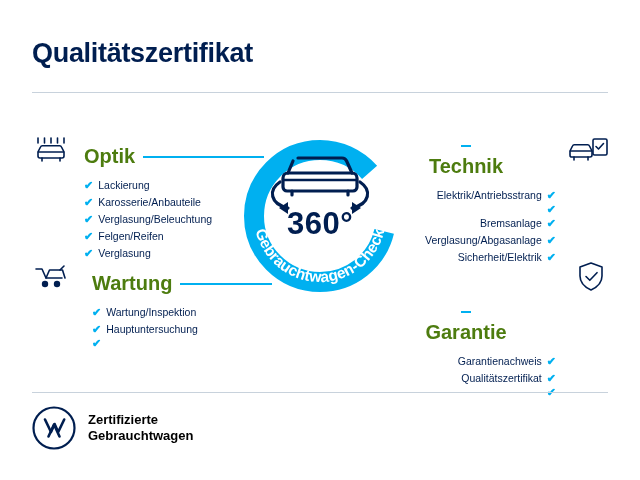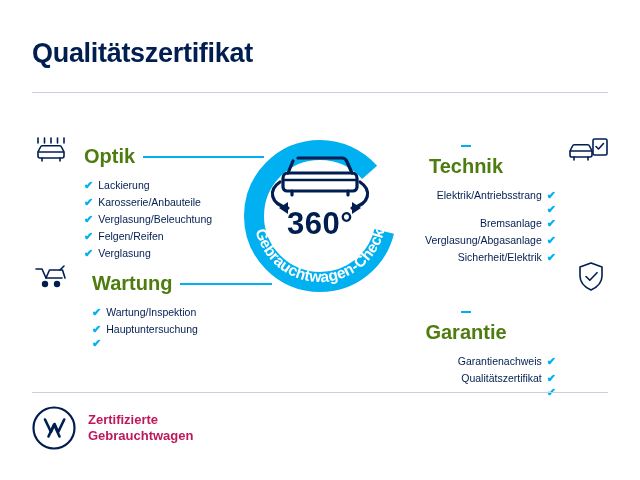--- a/index.html
+++ b/index.html
@@ -158,21 +158,21 @@
     top: 406px;
     display: flex;
     align-items: center;
     gap: 12px;
   }
   .vw-logo { width: 44px; height: 44px; }
   .footer-text {
     font-size: 13px;
     font-weight: bold;
     line-height: 16px;
-    color: #be185d;
+    color: #000000;
     white-space: pre-line;
   }
 </style>
 </head>
 <body>
 
 <div class="page">
 
   <div class="title">Qualitätszertifikat</div>
   <div class="title-rule"></div>

